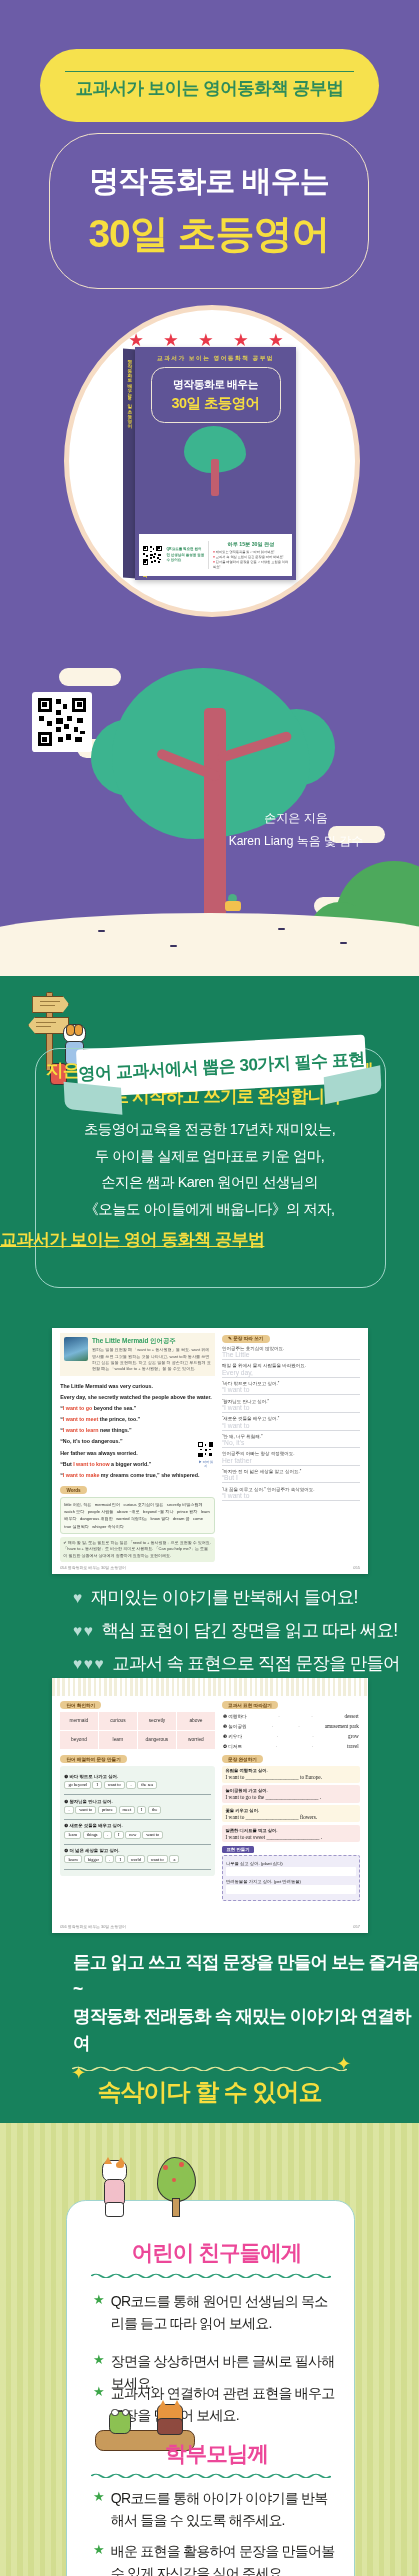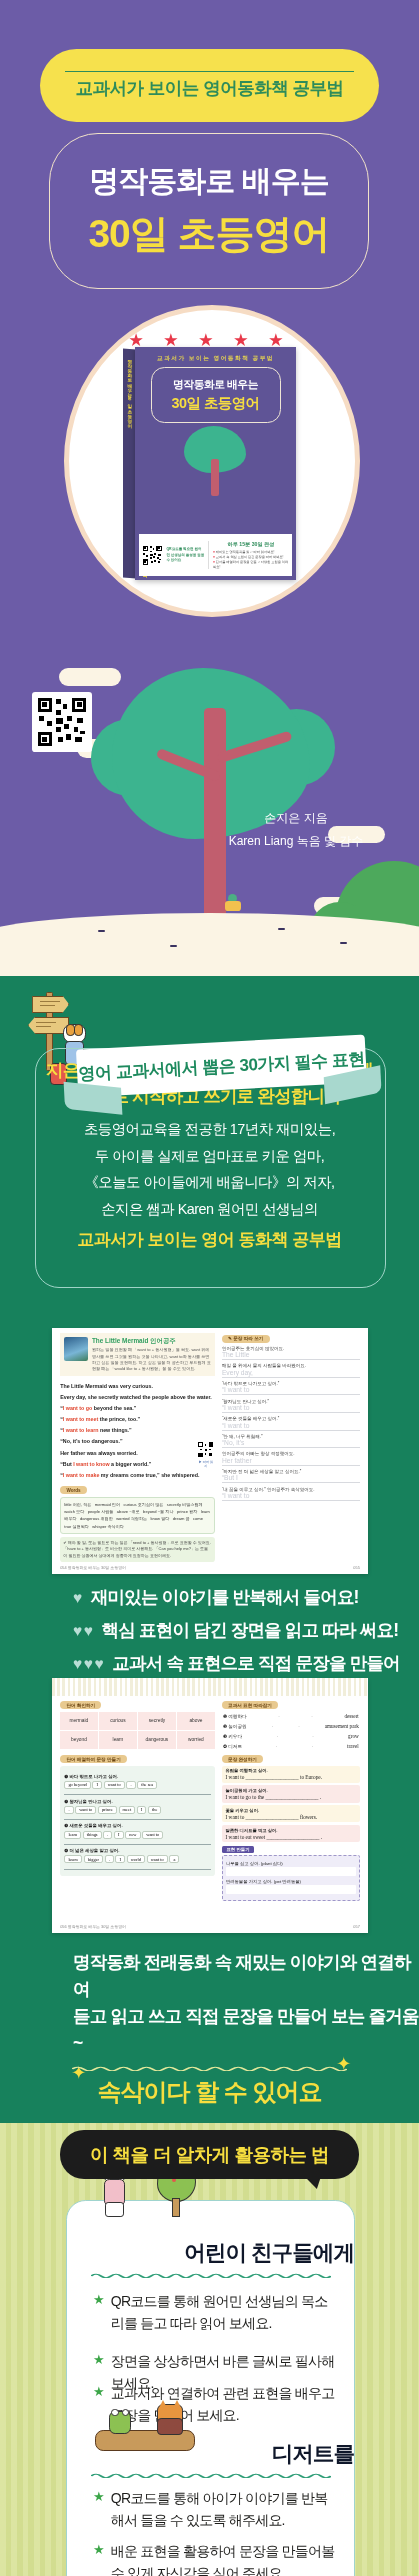--- a/index.html
+++ b/index.html
@@ -70,21 +70,21 @@
   .dog .bod{position:absolute;left:7.2px;top:17.5px;width:16.5px;height:21.6px;background:#9FC3E8;border:1px solid #333;border-radius:4.1px;}
   .bag{position:absolute;left:-8.2px;top:39px;width:15.5px;height:20.6px;background:#E2574C;border:1px solid #333;border-radius:4.1px;}
   .ribbon{position:absolute;left:77px;top:66px;width:289px;height:48px;background:#fff;transform:rotate(-3deg);border-radius:4.1px;display:flex;align-items:center;justify-content:center;z-index:3;}
   .ribbon:before,.ribbon:after{content:"";position:absolute;top:36px;width:57px;height:27px;background:#A8D8CE;z-index:-1;}
   .ribbon:before{left:-14.4px;transform:skewY(9deg);border-radius:0 0 0 7.2px;}
   .ribbon:after{right:-14.4px;transform:skewY(-9deg);border-radius:0 0 7.2px 0;}
   .ribbon span{color:#1E8A5E;font-size:17px;font-weight:800;letter-spacing:-0.5px;}
   .intro-panel{position:absolute;left:35px;top:72px;width:349px;height:238px;border:1.5px solid #9FD4C7;border-radius:24px;}
   .intro-hl{position:absolute;left:0;right:0;top:81px;text-align:center;color:#F7DE3F;font-size:17.5px;font-weight:800;line-height:1.5;letter-spacing:-0.8px;}
   .intro-body{position:absolute;left:0;right:0;top:140px;text-align:center;color:#fff;font-size:14.4px;line-height:1.85;letter-spacing:-0.5px;}
-  .intro-hl2{position:absolute;left:0;right:0;top:252px;text-align:center;color:#F7DE3F;font-size:17px;font-weight:800;letter-spacing:-0.5px;}
+  .intro-hl2{position:absolute;left:0;right:0;top:252px;text-align:left;color:#F7DE3F;font-size:17px;font-weight:800;letter-spacing:-0.5px;text-decoration:underline;}
   
   .page{position:absolute;left:52px;width:316px;background:#fff;box-shadow:0 1.5px 4.1px rgba(0,0,0,.2);}
   .page-head{position:relative;height:26px;background:repeating-linear-gradient(90deg,#F1EEDA 0 2.6px,#ffffff 2.6px 5.2px);}
   .day-tab{position:absolute;left:8.2px;top:3.1px;width:24px;height:30px;background:#2F7D52;clip-path:polygon(0 0,100% 0,100% 80%,50% 100%,0 80%);text-align:center;color:#fff;z-index:2;}
   .day-tab .d1{font-size:4.6px;margin-top:3.6px;}
   .day-tab .d2{font-size:9.8px;font-weight:800;}
   .day-arrow{position:absolute;left:34px;top:12.4px;width:116px;height:14px;background:linear-gradient(90deg,#4FA87E,#8CCBAA);clip-path:polygon(0 0,93% 0,100% 50%,93% 100%,0 100%);color:#fff;font-size:6.7px;font-weight:700;line-height:14px;padding-left:7.2px;box-sizing:border-box;}
   .page-body{display:flex;gap:7.2px;padding:5.2px 8.2px 13.4px;}
   .pcol-l{flex:1.12;position:relative;}
   .pcol-r{flex:1;position:relative;}
@@ -102,21 +102,21 @@
   .tip-box{margin-top:3.1px;background:#EAF4E1;border-radius:3.1px;padding:3.1px;font-size:4px;line-height:1.6;color:#444;}
   .pfoot-l{position:absolute;left:8.2px;bottom:3.6px;font-size:3.9px;color:#888;}
   .pfoot-r{position:absolute;right:8.2px;bottom:3.6px;font-size:3.9px;color:#888;}
   .trace-list{margin-top:3.1px;}
   .trace-ko{font-size:4.5px;color:#333;margin-top:3.1px;}
   .trace-en{font-size:6.7px;color:#C9CCD4;border-bottom:0.5px solid #D8DADF;padding:0.5px 0 1px;}
   
   .hearts{position:absolute;left:73px;top:609px;}
   .hrow{display:flex;align-items:baseline;gap:7.2px;margin-bottom:8.8px;}
   .hrow .hic{color:#B9DED6;font-size:15.5px;letter-spacing:1.5px;}
-  .hrow .htx{color:#fff;font-size:17.5px;font-weight:700;letter-spacing:-0.8px;}
+  .hrow .htx{color:#fff;font-size:17.5px;font-weight:400;letter-spacing:-0.8px;}
   .joy{position:absolute;left:73px;top:973px;color:#fff;font-size:17.5px;font-weight:700;line-height:1.55;letter-spacing:-0.8px;}
   .joy .hic{color:#B9DED6;margin-right:6.2px;}
   .ysec1{position:absolute;left:0;right:0;top:1052px;text-align:center;color:#F7DE3F;font-size:23px;font-weight:800;letter-spacing:-1px;}
   .ywave{position:absolute;left:72px;top:1088px;width:275px;height:7.2px;}
   .ysec2{position:absolute;left:0;right:0;top:1100px;text-align:center;color:#F7DE3F;font-size:24px;font-weight:800;letter-spacing:-1px;}
   .spark{position:absolute;color:#F7DE3F;}
   
   .wtable{display:grid;grid-template-columns:repeat(4,1fr);gap:1.5px;margin:3.1px 0 5.2px;}
   .wcell{background:#FBE7E5;height:17.5px;display:flex;align-items:center;justify-content:center;font-size:4.8px;color:#333;}
   .mint-box{background:#EDF5EF;border-radius:3.1px;padding:4.1px;margin-top:2.6px;}
@@ -134,21 +134,21 @@
   .make-tag{display:inline-block;background:#5B4FA0;color:#fff;font-size:4.4px;font-weight:700;border-radius:1.5px;padding:1px 4.6px;margin-top:4.1px;}
   .make-box{border:0.5px dashed #9F97C9;background:#EFEDF8;border-radius:2.1px;padding:3.1px;margin-top:2.1px;}
   .make-ko{font-size:4.3px;color:#222;margin:1.5px 0 1.5px;}
   .make-input{background:#fff;height:8.8px;border-radius:1px;margin-bottom:2.6px;}
   
   .sec-stripes{height:1426px;background:repeating-linear-gradient(90deg,#DCE5A2 0 5.7px,#D2DD90 5.7px 11.3px);}
   .black-badge{position:absolute;left:60px;top:7.2px;width:299px;height:49px;background:#1C1C1C;border-radius:24px;display:flex;align-items:center;justify-content:center;z-index:4;}
   .black-badge:after{content:"";position:absolute;right:40px;bottom:-10.3px;border-left:17.5px solid transparent;border-top:13.4px solid #1C1C1C;transform:skewX(-18deg);}
   .black-badge span{color:#F7DE3F;font-size:18.5px;font-weight:800;letter-spacing:-0.5px;}
   .white-panel{position:absolute;left:66px;top:77px;width:287px;height:466px;background:#fff;border:1.5px solid #9FD4CE;border-radius:19.6px;}
-  .panel-title{position:absolute;left:12px;right:0;text-align:right;color:#0f172a;font-size:21.6px;font-weight:800;letter-spacing:-1px;}
+  .panel-title{position:absolute;left:12px;right:0;text-align:center;color:#ec4899;font-size:21.6px;font-weight:800;letter-spacing:-1px;}
   .wave{position:absolute;height:7.2px;}
   .bullet{position:absolute;left:26px;right:18.5px;display:flex;gap:6.2px;}
   .bullet .st{color:#3BA548;font-size:13px;line-height:1.6;}
   .bullet .tx{color:#1E1E1C;font-size:14px;line-height:1.58;letter-spacing:-0.8px;}
   .cat{position:absolute;left:26px;top:-41px;width:108px;height:57px;}
   .cat .head{position:absolute;left:9.3px;top:0;width:23px;height:19.6px;background:#fff;border:1px solid #333;border-radius:8.2px;}
   .cat .ear{position:absolute;top:-4.1px;width:0;height:0;border-left:4.1px solid transparent;border-right:4.1px solid transparent;border-bottom:7.2px solid #E8953F;}
   .cat .ear.e1{left:1px;} .cat .ear.e2{right:1px;}
   .cat .patch{position:absolute;right:2.1px;top:1px;width:8.2px;height:6.2px;background:#E8953F;border-radius:3.1px;}
   .cat .bod{position:absolute;left:11.3px;top:18.5px;width:18.5px;height:25px;background:#F2BFC9;border:1px solid #333;border-radius:5.2px;}
@@ -327,22 +327,22 @@
         <span>영어 교과서에서 뽑은 30가지 필수 표현</span>
       </div>
     <div class="intro-panel"></div>
     <div class="intro-hl">
       <div>지은쌤 추천! 명작동화 30가지 스토리와 함께</div>
       <div>읽기로 시작하고 쓰기로 완성합니다</div>
     </div>
     <div class="intro-body">
       <div>초등영어교육을 전공한 17년차 재미있는,</div>
       <div>두 아이를 실제로 엄마표로 키운 엄마,</div>
+      <div>손지은 쌤과 Karen 원어민 선생님의</div>
       <div>《오늘도 아이들에게 배웁니다》의 저자,</div>
-      <div>손지은 쌤과 Karen 원어민 선생님의</div>
     </div>
     <div class="intro-hl2">교과서가 보이는 영어 동화책 공부법</div>
 
     <div class="page" style="top:352px;height:246px;">
       <div class="page-body">
         <div class="pcol-l">
           <div class="story-head">
             <div class="thumb"></div>
             <div>
               <div class="story-title">The Little Mermaid  인어공주</div>
@@ -534,35 +534,32 @@
             <div class="make-ko">반려동물을 가지고 싶어. (pet 반려동물)</div>
             <div class="make-input"></div>
           </div>
         </div>
       </div>
       <div class="pfoot-l">056   명작동화로 배우는 30일 초등영어</div>
       <div class="pfoot-r">057</div>
     </div>
 
     <div class="joy">
+      <div>듣고 읽고 쓰고 직접 문장을 만들어 보는 즐거움~</div>
       <div>명작동화 전래동화 속 재밌는 이야기와 연결하여</div>
-      <div>듣고 읽고 쓰고 직접 문장을 만들어 보는 즐거움~</div>
     </div>
     <span class="spark" style="left:71px;top:1086px;font-size:18.5px;">✦</span>
     <span class="spark" style="left:336px;top:1077px;font-size:18.5px;">✦</span>
     <svg class="ywave" viewBox="0 0 120 10" preserveAspectRatio="none">
         <path d="M0 7 Q2.5 2 5 7 T10 7 T15 7 T20 7 T25 7 T30 7 T35 7 T40 7 T45 7 T50 7 T55 7 T60 7 T65 7 T70 7 T75 7 T80 7 T85 7 T90 7 T95 7 T100 7 T105 7 T110 7 T115 7 T120 7" fill="none" stroke="#E3E89B" stroke-width="1.4"></path>
       </svg>
     <div class="ysec2">속삭이다 할 수 있어요</div>
   </div>
 
   <div class="sec sec-stripes">
-    <div class="black-badge">
-        <span>이 책을 더 알차게 활용하는 법</span>
-      </div>
 
     <div class="white-panel">
       <div class="cat">
         <div class="head">
             <div class="ear e1"></div>
             <div class="ear e2"></div>
             <div class="patch"></div>
           </div>
         <div class="bod"></div>
           <div class="legs"></div>
@@ -595,21 +592,21 @@
         <div class="frog">
             <div class="eye a"></div>
             <div class="eye b"></div>
           </div>
         <div class="fox">
             <div class="fear a"></div>
             <div class="fear b"></div>
             <div class="shirt"></div>
           </div>
       </div>
-      <div class="panel-title" style="top:238px;">디저트를</div>
+      <div class="panel-title" style="top:238px;">학부모님께</div>
       <svg class="wave" style="left:24px;top:270px;width:240px;" viewBox="0 0 120 10" preserveAspectRatio="none">
           <path d="M0 7 Q2.5 2 5 7 T10 7 T15 7 T20 7 T25 7 T30 7 T35 7 T40 7 T45 7 T50 7 T55 7 T60 7 T65 7 T70 7 T75 7 T80 7 T85 7 T90 7 T95 7 T100 7 T105 7 T110 7 T115 7 T120 7" fill="none" stroke="#2F9E77" stroke-width="1.6"></path>
         </svg>
       <div class="bullet" style="top:286px;">
           <span class="st">★</span>
           <span class="tx">QR코드를 통해 아이가 이야기를 반복해서 들을 수 있도록 해주세요.</span>
         </div>
       <div class="bullet" style="top:339px;">
           <span class="st">★</span>
           <span class="tx">배운 표현을 활용하여 문장을 만들어볼 수 있게 자신감을 심어 주세요.</span>

